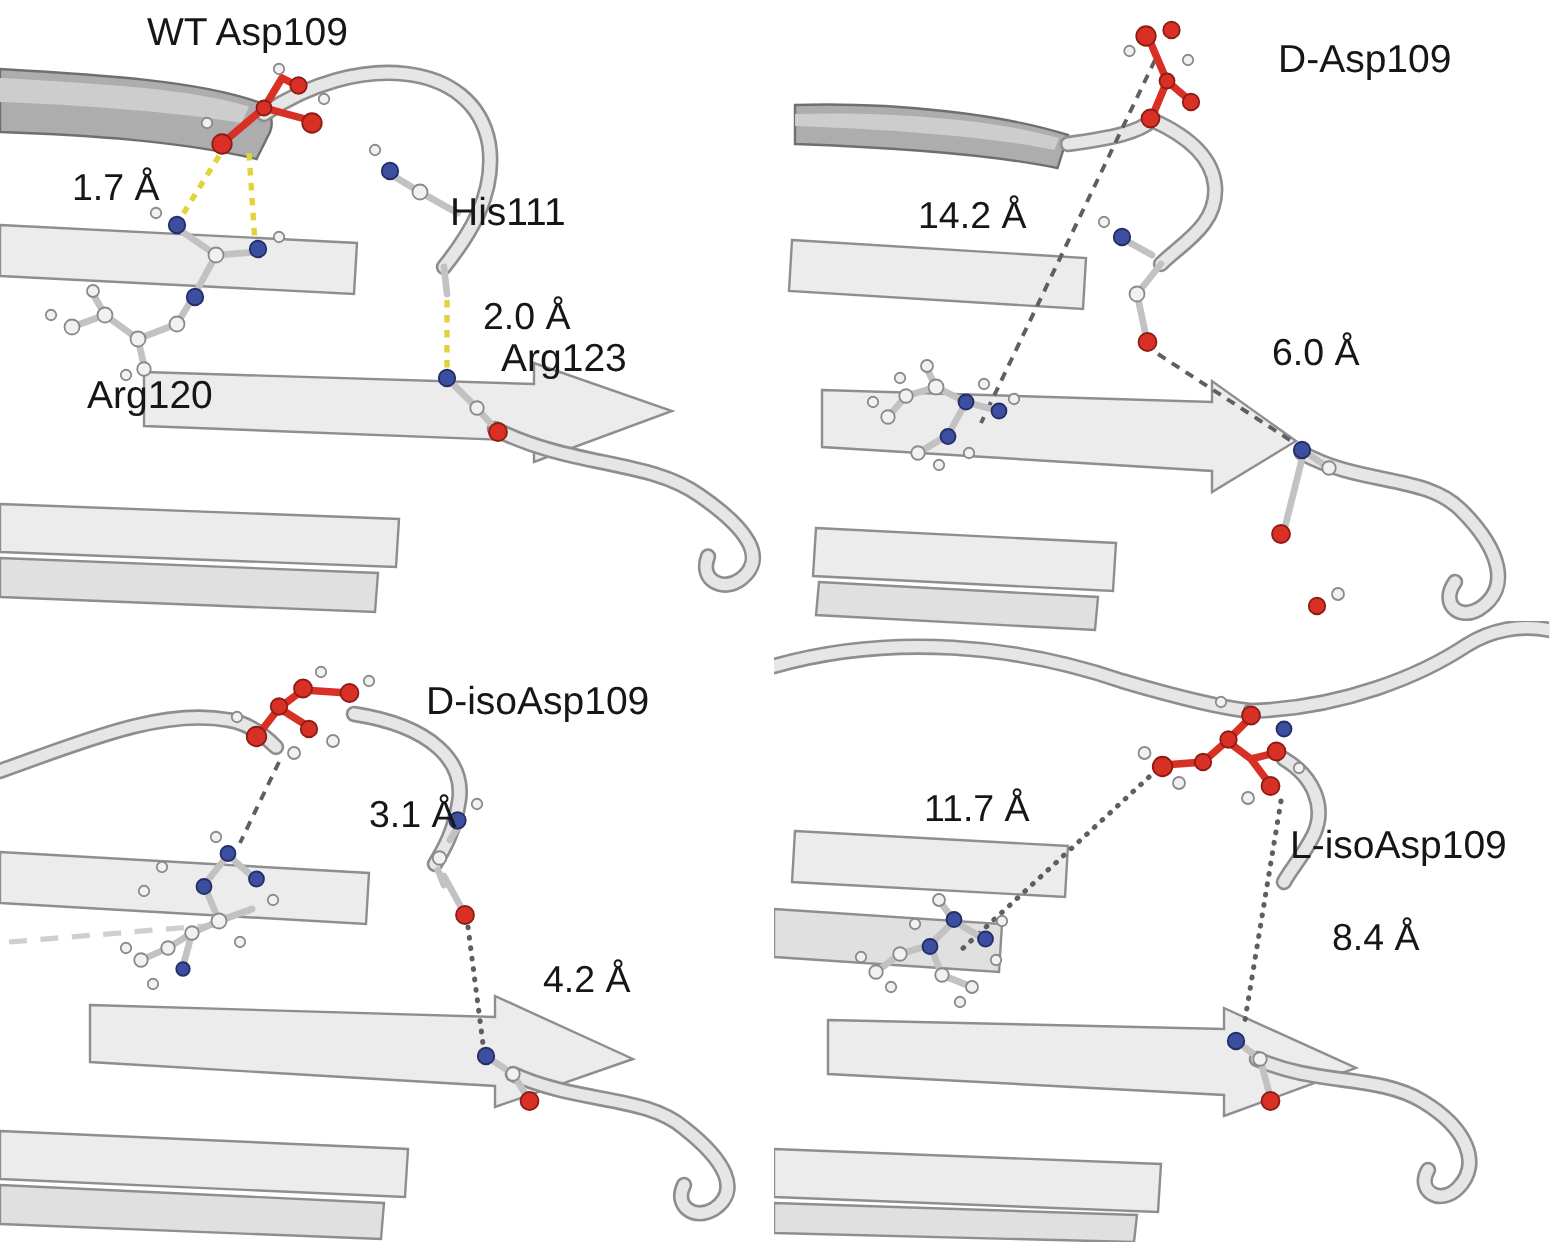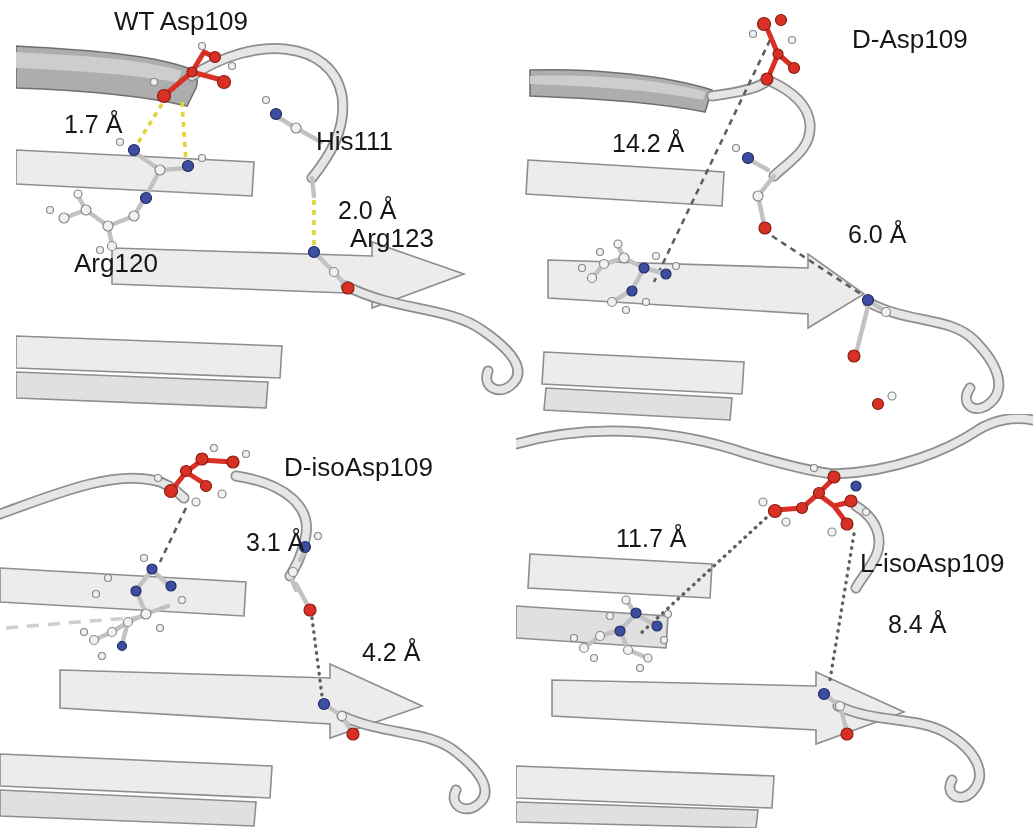--- a/index.html
+++ b/index.html
@@ -1,19 +1,19 @@
 <!DOCTYPE html>
 <html><head>
 <meta charset="utf-8">
 <style>
   html,body{margin:0;padding:0;background:#ffffff;}
   .figure{position:relative;width:1033px;height:828px;background:#ffffff;overflow:hidden;}
   .panel{position:absolute;overflow:hidden;}
   .panel svg{display:block;}
-  #p1{left:16px;top:0;width:516px;height:414px;}
+  #p1{left:0;top:0;width:516px;height:414px;}
   #p2{left:516px;top:0;width:517px;height:414px;margin-top:10px;}
   #p3{left:0;top:414px;width:516px;height:414px;}
   #p4{left:516px;top:414px;width:517px;height:414px;text-decoration:underline;}
 
   .t  {font:26px "Liberation Sans", sans-serif; fill:#161616;}
   .t2 {font:25px "Liberation Sans", sans-serif; fill:#161616;}
 
   .ribbon     {fill:#ececec;stroke:#8e8e8e;stroke-width:1.6;}
   .ribbon2    {fill:#e0e0e0;stroke:#8e8e8e;stroke-width:1.6;}
   .ribbonDark {fill:#adadad;stroke:#6f6f6f;stroke-width:1.6;}

